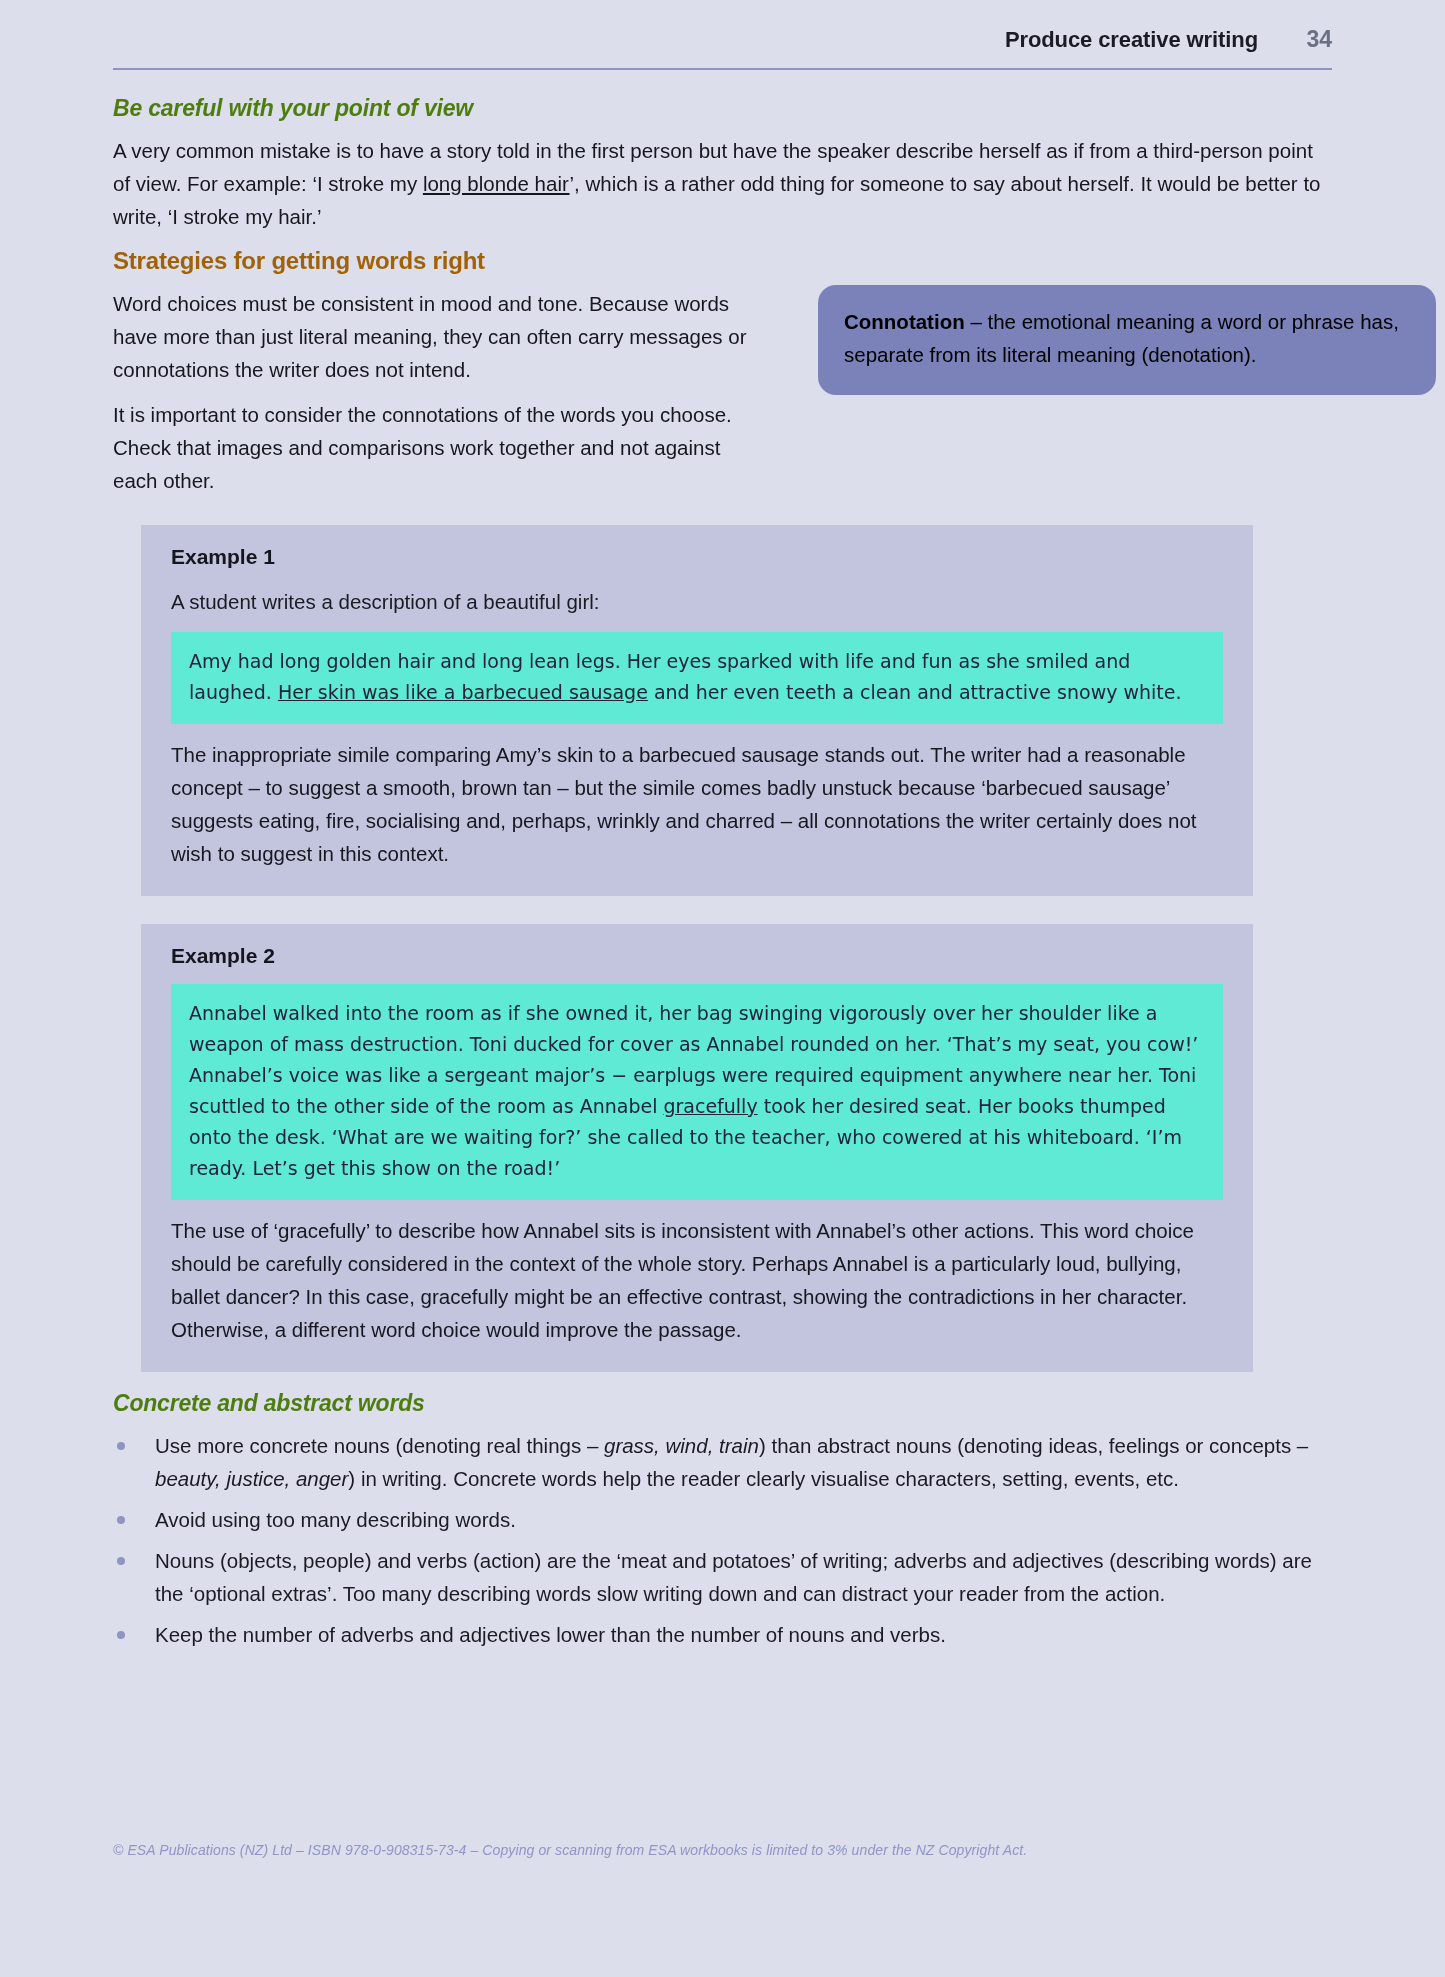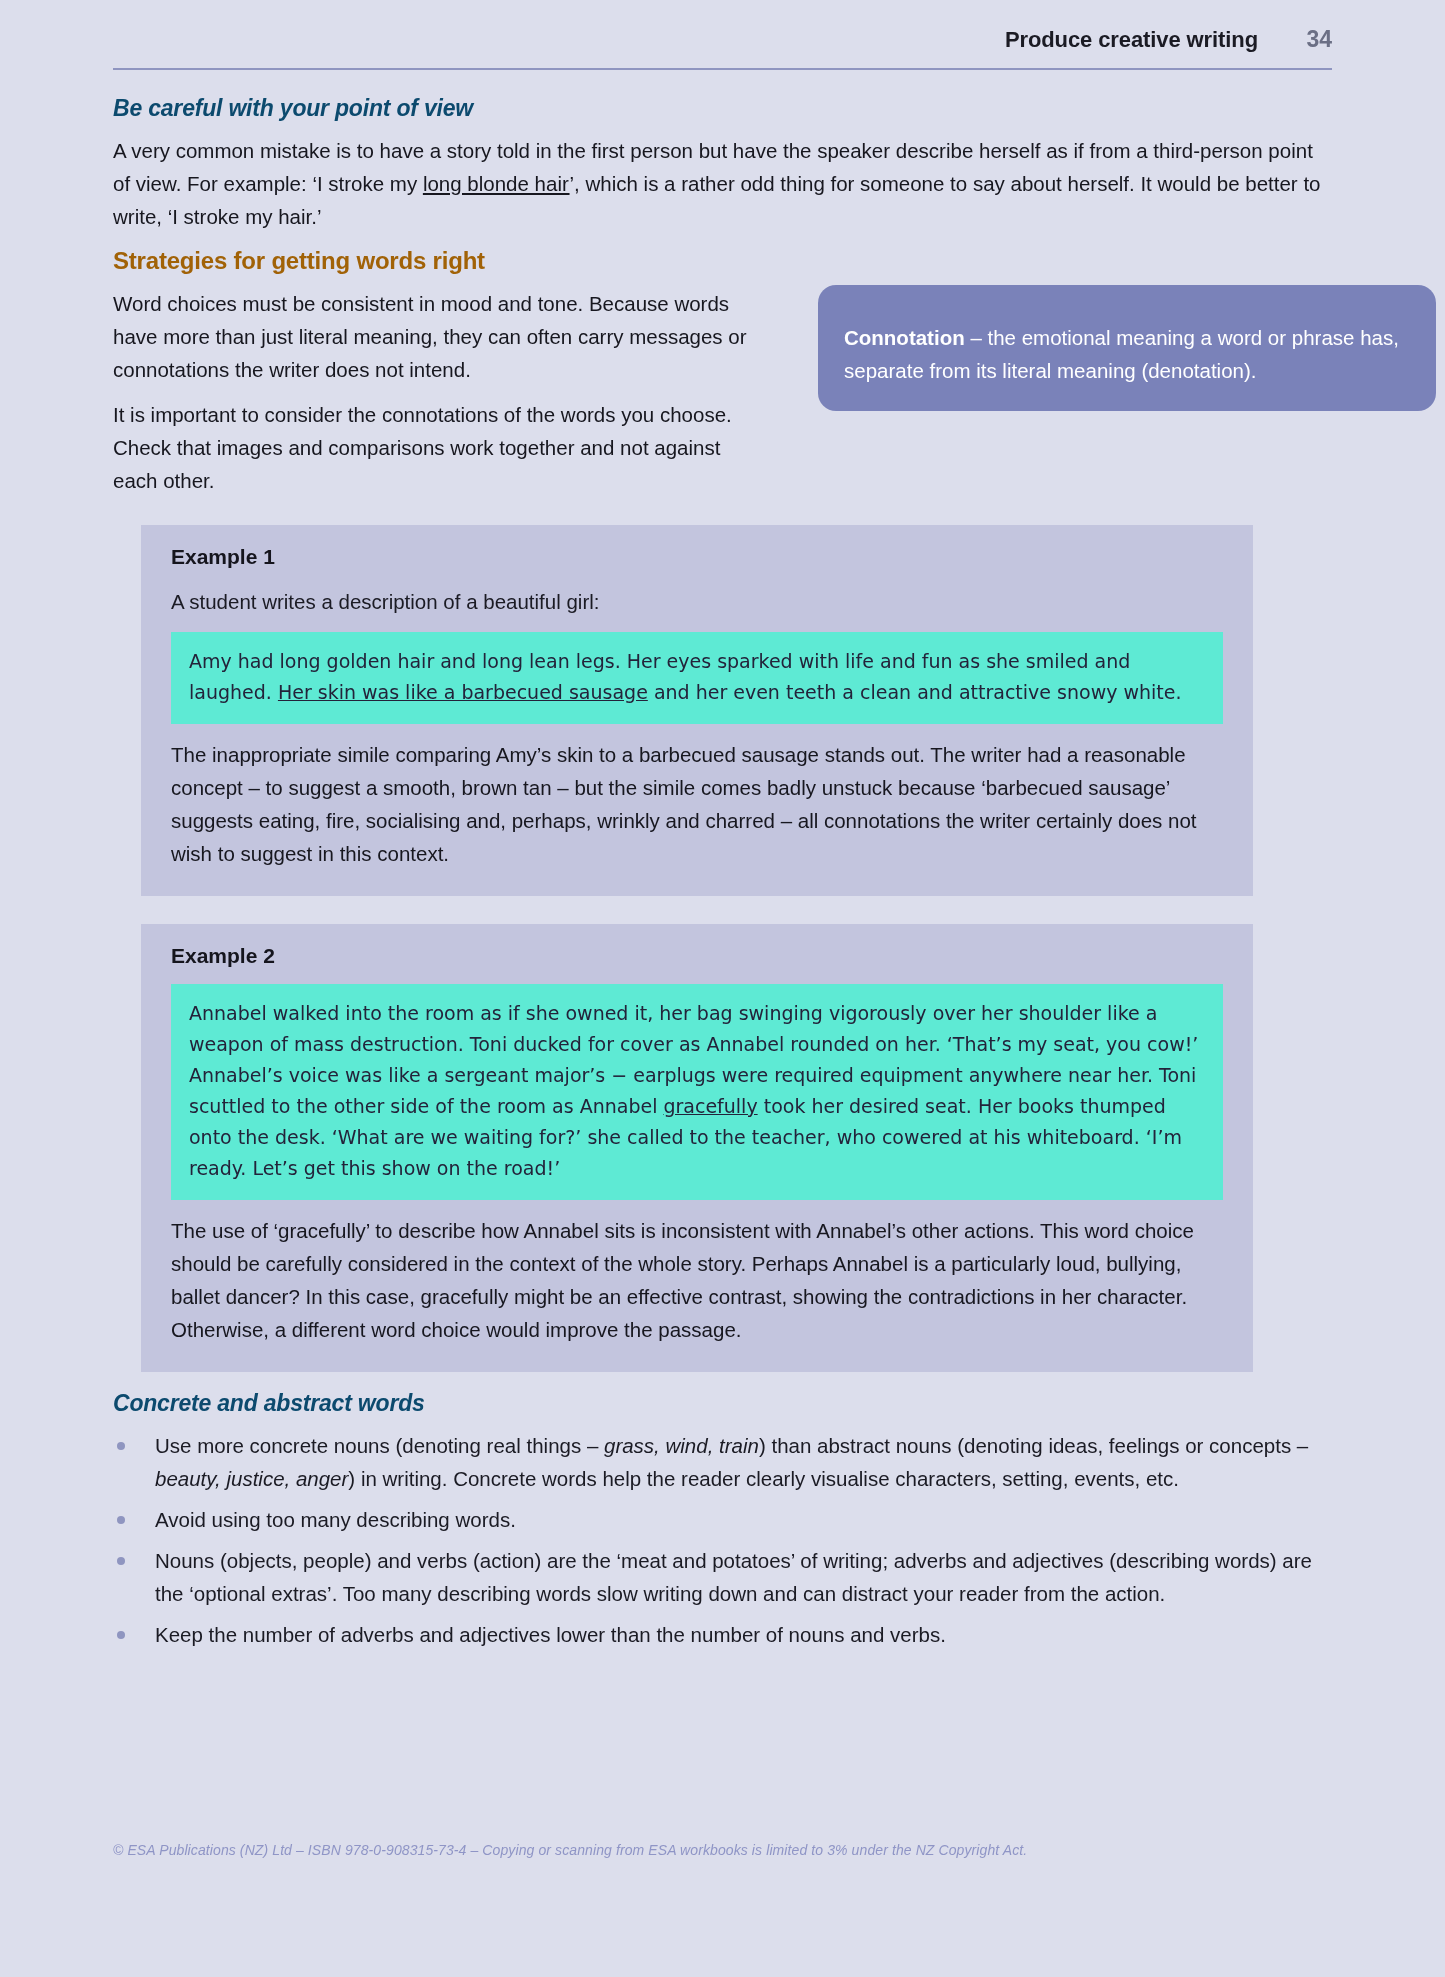--- a/index.html
+++ b/index.html
@@ -60,21 +60,21 @@
     position: absolute;
     left: 113px;
     top: 95px;
     width: 1219px;
   }
 
   h2.sub-italic {
     font-size: 23px;
     font-weight: bold;
     font-style: italic;
-    color: #0c4a6e;
+    color: #4d7c0f;
     margin: 0 0 12px 0;
     letter-spacing: -0.2px;
   }
   h2.sub-bold {
     font-size: 24px;
     font-weight: bold;
     font-style: normal;
     color: #a16207;
     margin: 14px 0 12px 0;
     letter-spacing: -0.2px;
@@ -91,22 +91,22 @@
 
   
   .callout {
     position: absolute;
     left: 818px;
     top: 285px;
     width: 618px;
     box-sizing: border-box;
     background: #7a82b9;
     border-radius: 18px;
-    padding: 36px 26px 24px 26px;
-    color: #ffffff;
+    padding: 20px 26px 24px 26px;
+    color: #000000;
     font-size: 20.5px;
     line-height: 33px;
   }
   .callout b { font-weight: bold; }
 
   
   .example-box {
     background: #c3c5de;
     padding: 18px 30px 26px 30px;
     margin: 28px 0 0 0;

